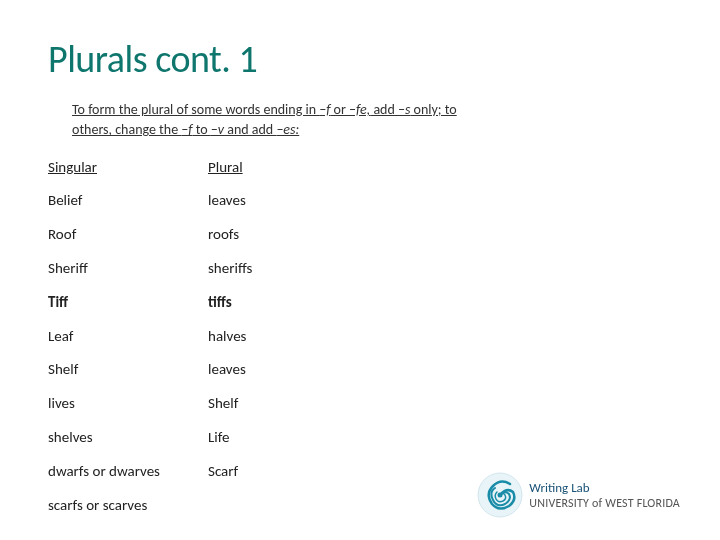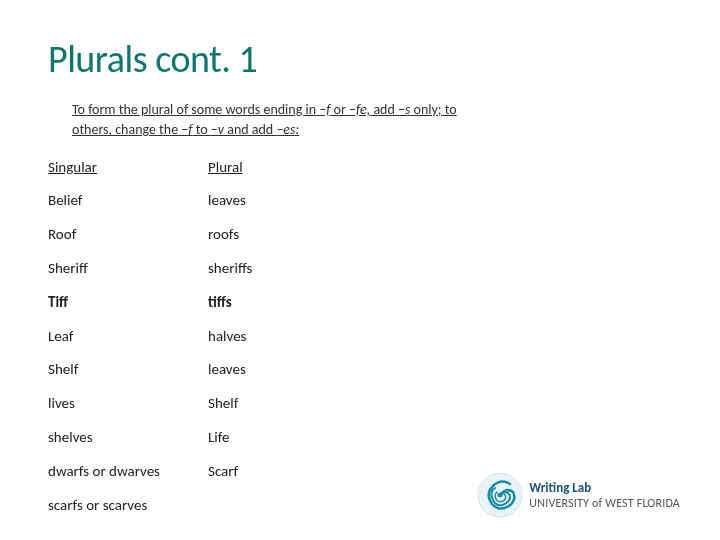--- a/index.html
+++ b/index.html
@@ -81,21 +81,21 @@
       display: flex;
       flex-direction: column;
       font-size: 11px;
       font-weight: bold;
       color: #1a5276;
       line-height: 1.2;
     }
 
     .logo-text-block .writing-lab {
       font-size: 13px;
-      font-weight: 700;
+      font-weight: 400;
       color: #1a5276;
     }
 
     .logo-text-block .university {
       font-size: 12px;
       font-weight: 400;
       color: #555;
       letter-spacing: 0.2px;
     }
   </style>

